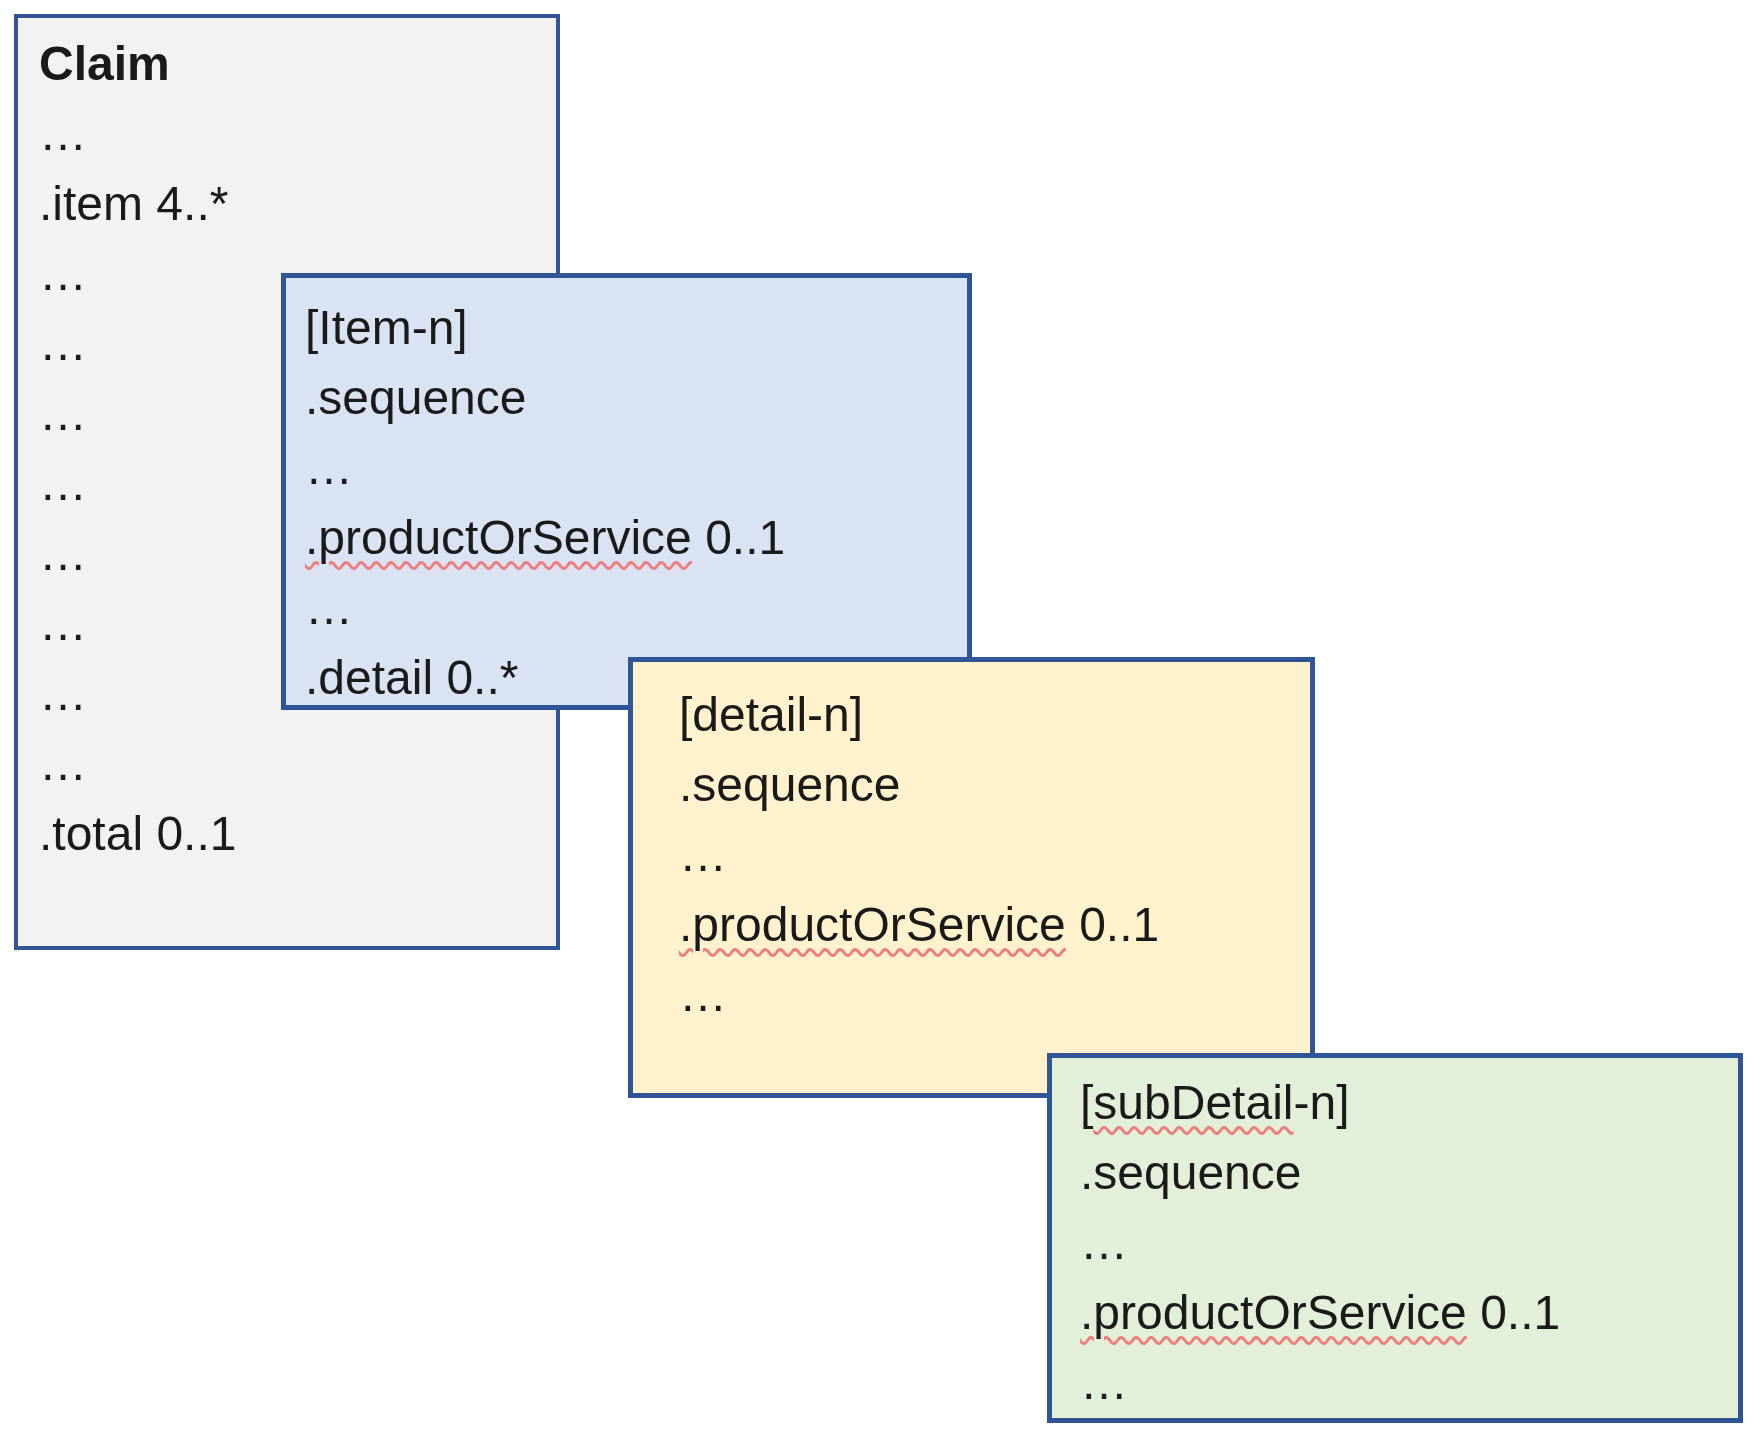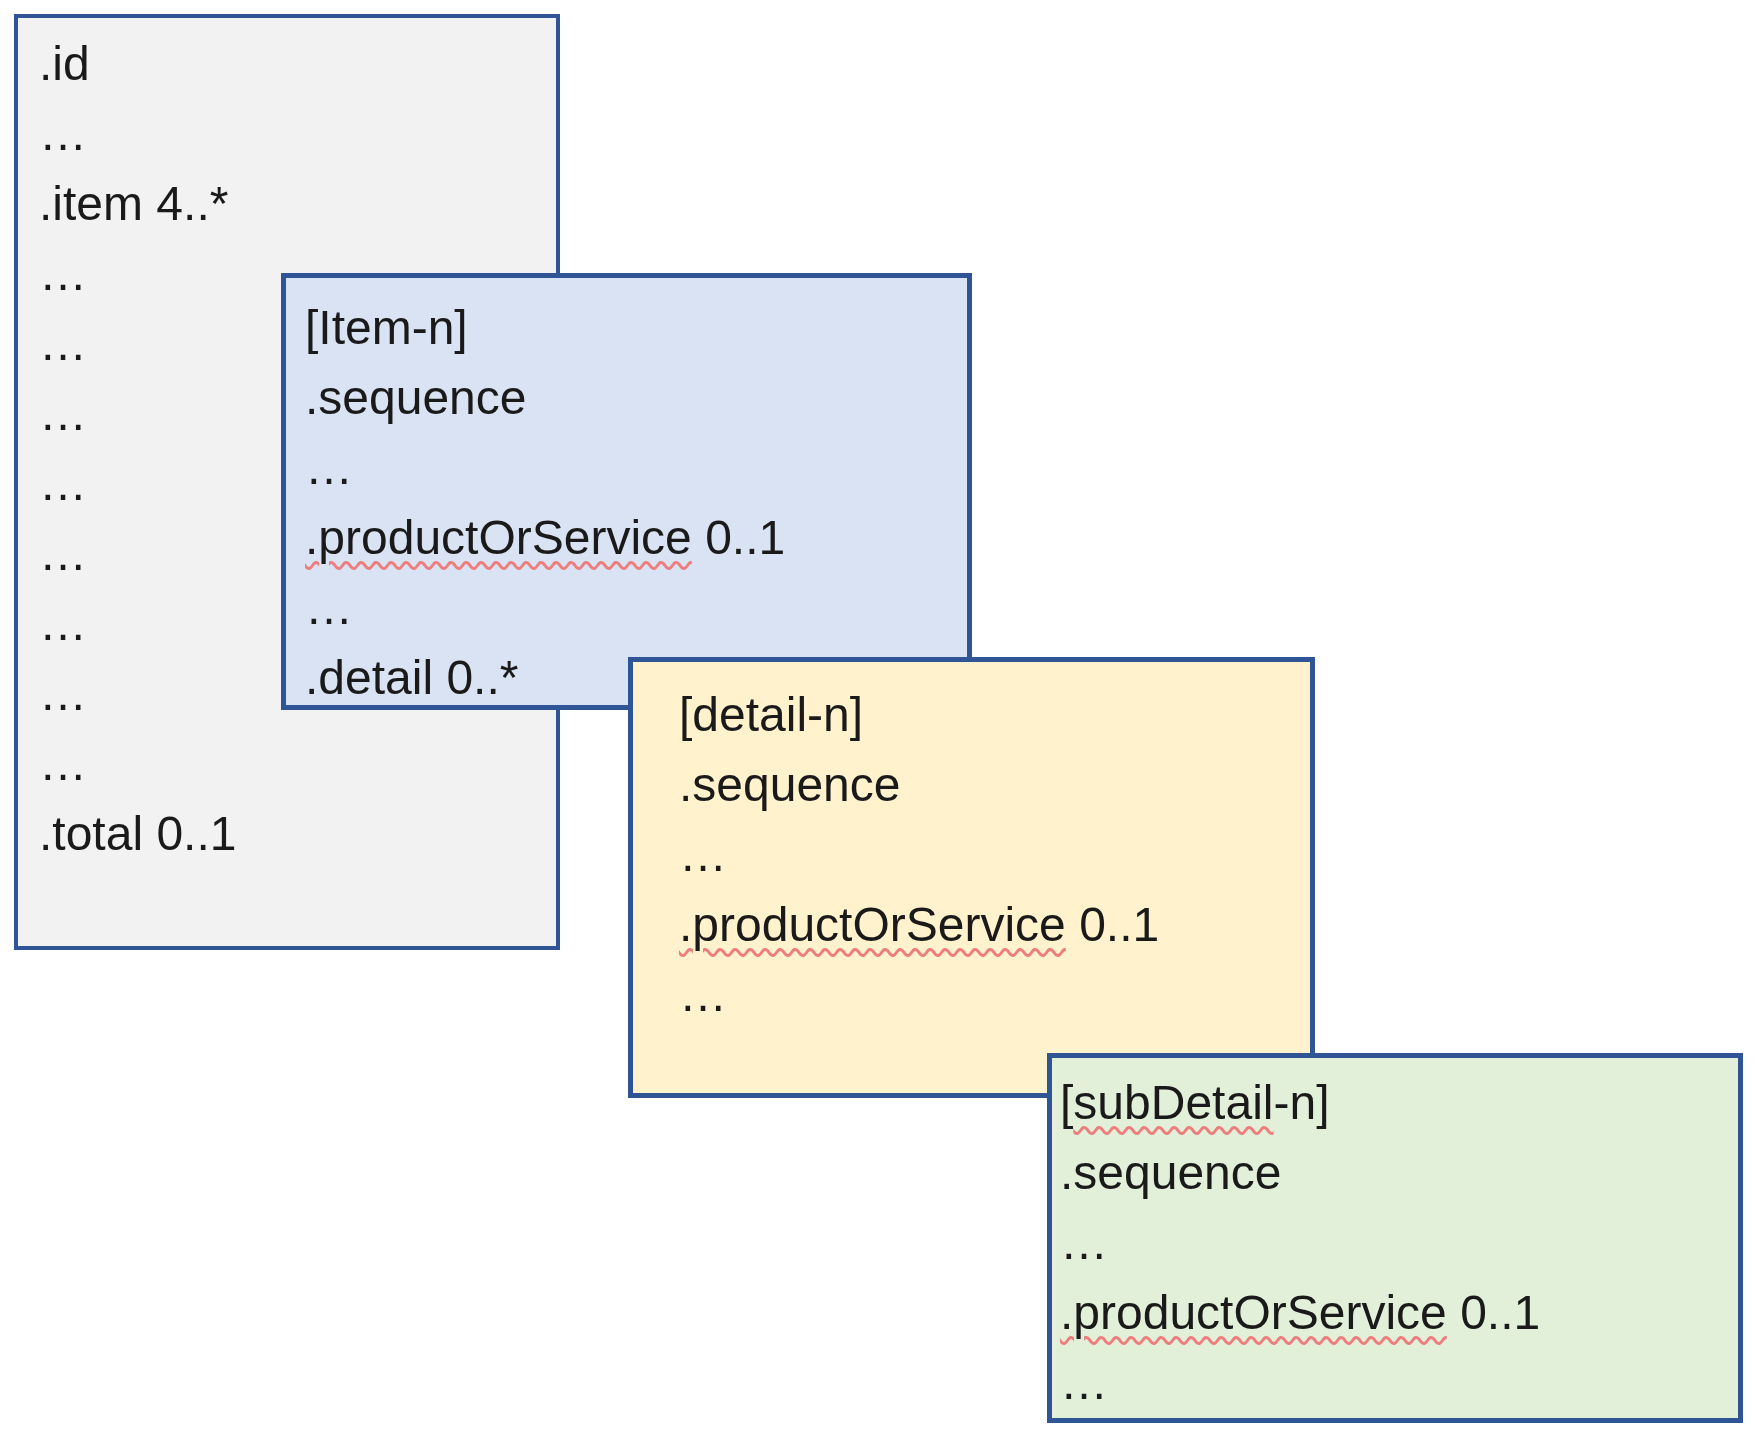--- a/index.html
+++ b/index.html
@@ -50,30 +50,30 @@
     padding: 15px 24px 0 19px;
     z-index: 2;
   }
   [data-box="detail"] {
     left: 628px; top: 657px; width: 687px; height: 441px;
     padding: 18px 8px 0 20px;
     z-index: 3;
   }
   [data-box="subdetail"] {
     left: 1047px; top: 1053px; width: 696px; height: 370px;
-    padding: 10px 8px 0 8px;
+    padding: 10px 8px 0 28px;
     z-index: 4;
   }
 </style>
 </head>
 <body>
 
 <div class="canvas">
   <section class="box" data-box="claim" style="background: rgb(242, 242, 242);">
-      <div class="line"><span>.id</span></div>
+      <div class="line title-bold"><span>Claim</span></div>
       <div class="line"><span>…</span></div>
       <div class="line"><span>.item 4..*</span></div>
       <div class="line"><span>…</span></div>
       <div class="line"><span>…</span></div>
       <div class="line"><span>…</span></div>
       <div class="line"><span>…</span></div>
       <div class="line"><span>…</span></div>
       <div class="line"><span>…</span></div>
       <div class="line"><span>…</span></div>
       <div class="line"><span>…</span></div>

